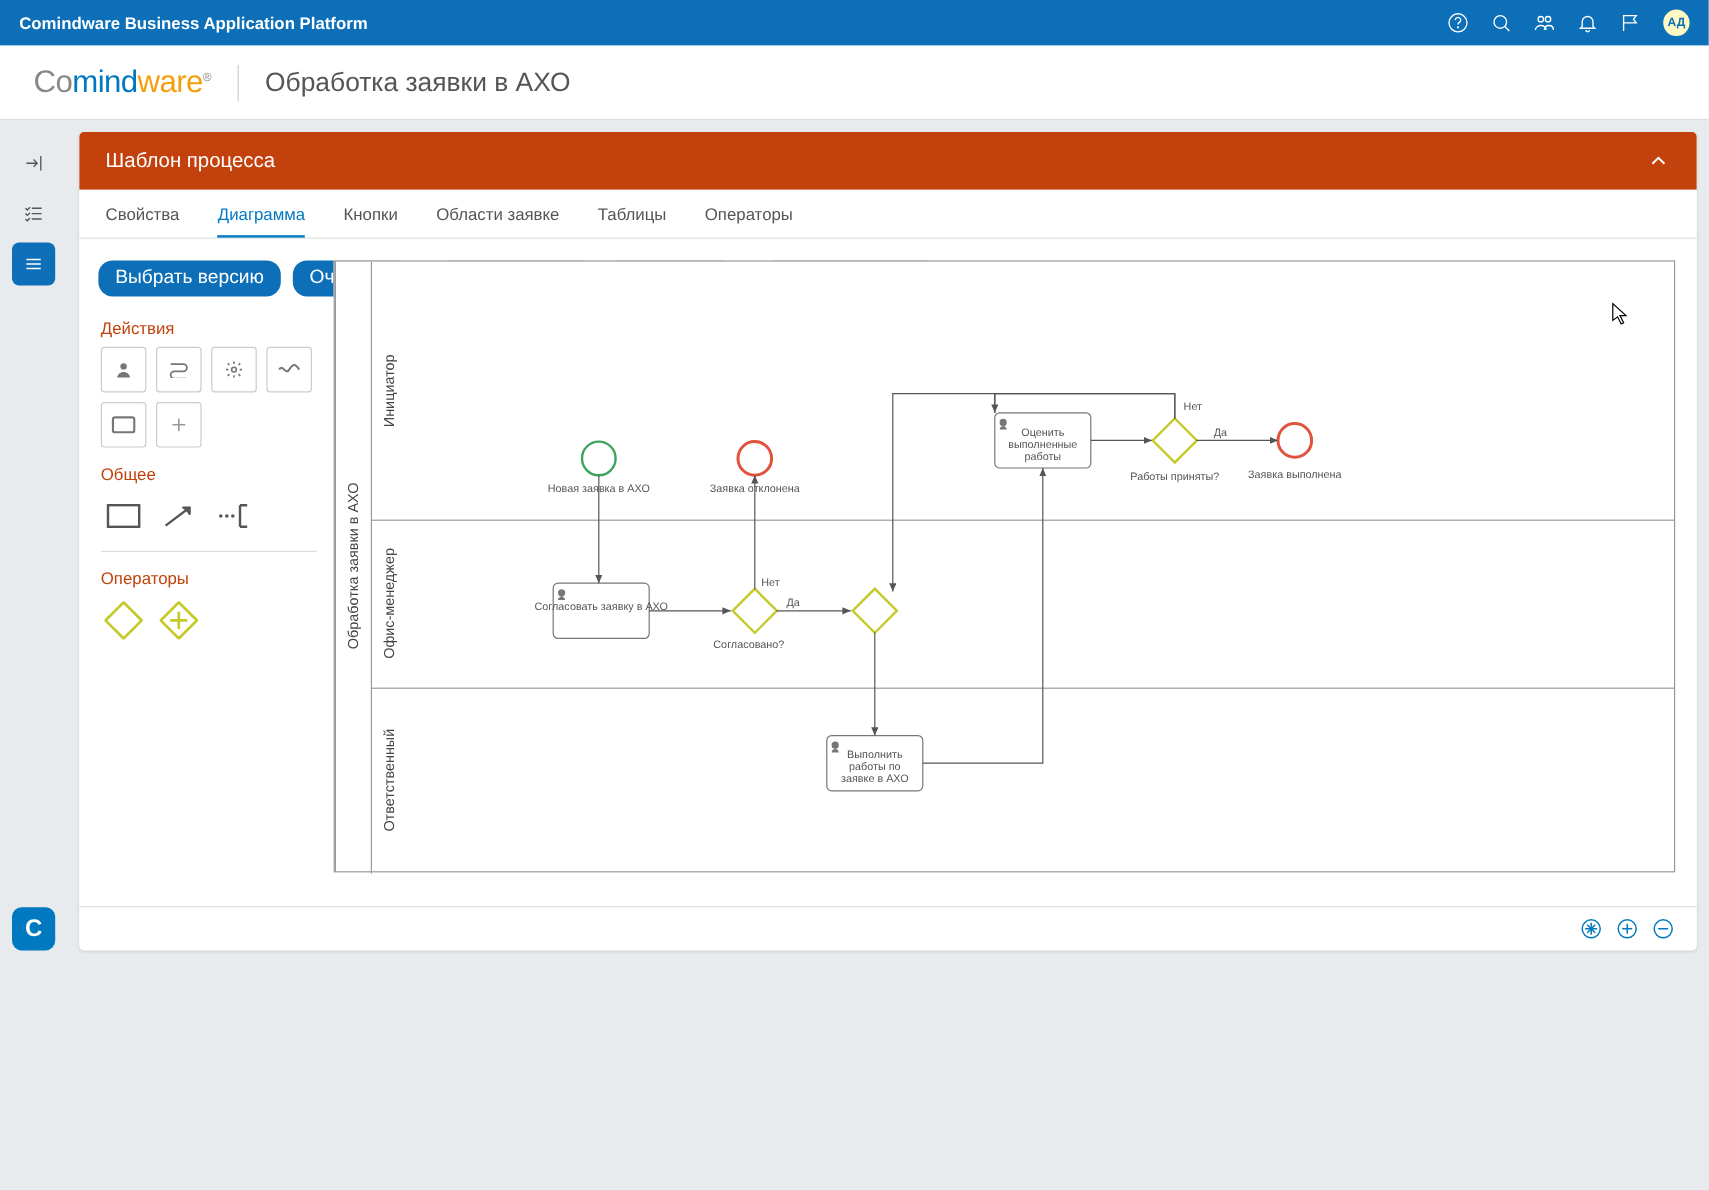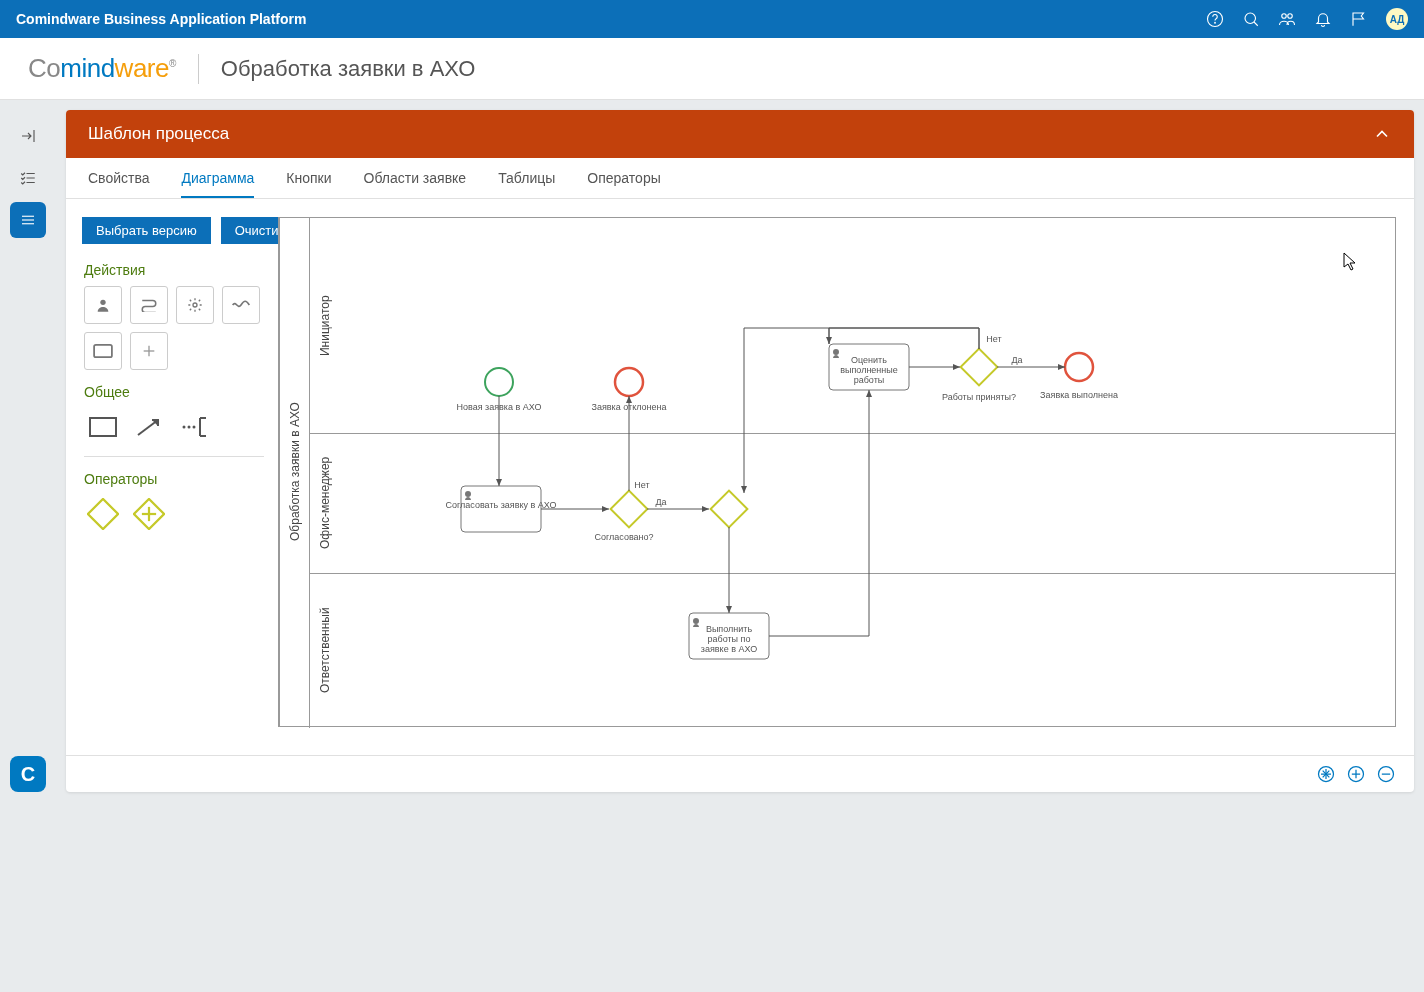--- a/index.html
+++ b/index.html
@@ -24,24 +24,24 @@
 .leftbar-btn.active svg { stroke: #fff; }
 .app-icon { margin-top: auto; width: 36px; height: 36px; border-radius: 8px; background: #0079c1; color: #fff; display: flex; align-items: center; justify-content: center; font-weight: bold; font-size: 20px; }
 .main { flex: 1; background: #fff; border-radius: 4px; box-shadow: 0 1px 3px rgba(0,0,0,0.1); overflow: hidden; }
 .panel-header { background: #c2410c; color: #fff; padding: 14px 22px; font-size: 17px; display: flex; justify-content: space-between; align-items: center; }
 .tabs { display: flex; gap: 32px; padding: 0 22px; border-bottom: 1px solid #e0e0e0; }
 .tab { padding: 12px 0 10px; font-size: 14px; color: #555; cursor: pointer; border-bottom: 2px solid transparent; }
 .tab.active { color: #0079c1; border-bottom-color: #0079c1; }
 .content { padding: 18px; display: flex; gap: 14px; }
 .palette-col { width: 180px; }
 .toolbar { display: flex; gap: 10px; align-items: center; margin-bottom: 16px; }
-.btn { background: #0c6fb8; color: #fff; border: none; border-radius: 0; padding: 6px 14px; font-size: 13px; cursor: pointer; }
+.btn { background: #0c6fb8; color: #fff; border: none; border-radius: 12px; padding: 6px 14px; font-size: 16px; cursor: pointer; }
 .vdiv { width: 1px; height: 22px; background: #ccc; }
 .palette-section { margin-bottom: 14px; }
-.palette-title { color: #4d7c0f; font-size: 14px; margin-bottom: 8px; }
+.palette-title { color: #c2410c; font-size: 14px; margin-bottom: 8px; }
 .palette-grid { display: flex; flex-wrap: wrap; gap: 8px; }
 .palette-item { width: 38px; height: 38px; border: 1px solid #ccc; border-radius: 3px; display: flex; align-items: center; justify-content: center; cursor: grab; }
 .palette-item.noborder { border: none; }
 .palette-hr { border: none; border-top: 1px solid #ddd; margin-top: 10px; }
 .canvas-col { flex: 1; position: relative; }
 .canvas { border: 1px solid #999; background: #fff; position: relative; height: 510px; }
 .footer-tools { display: flex; justify-content: flex-end; gap: 10px; padding: 8px 18px; border-top: 1px solid #e0e0e0; margin-top: 10px; }
 .footer-tools svg { width: 20px; height: 20px; stroke: #0079c1; fill: none; stroke-width: 1.5; cursor: pointer; }
 .lane-label-pool { position: absolute; left: 0; top: 0; bottom: 0; width: 30px; display: flex; align-items: center; justify-content: center; writing-mode: vertical-rl; transform: rotate(180deg); font-size: 12px; color: #444; border-right: 1px solid #999; }
 .lane-label-row { position: absolute; left: 30px; width: 30px; display: flex; align-items: center; justify-content: center; writing-mode: vertical-rl; transform: rotate(180deg); font-size: 12px; color: #444; border-right: 1px solid #999; }

